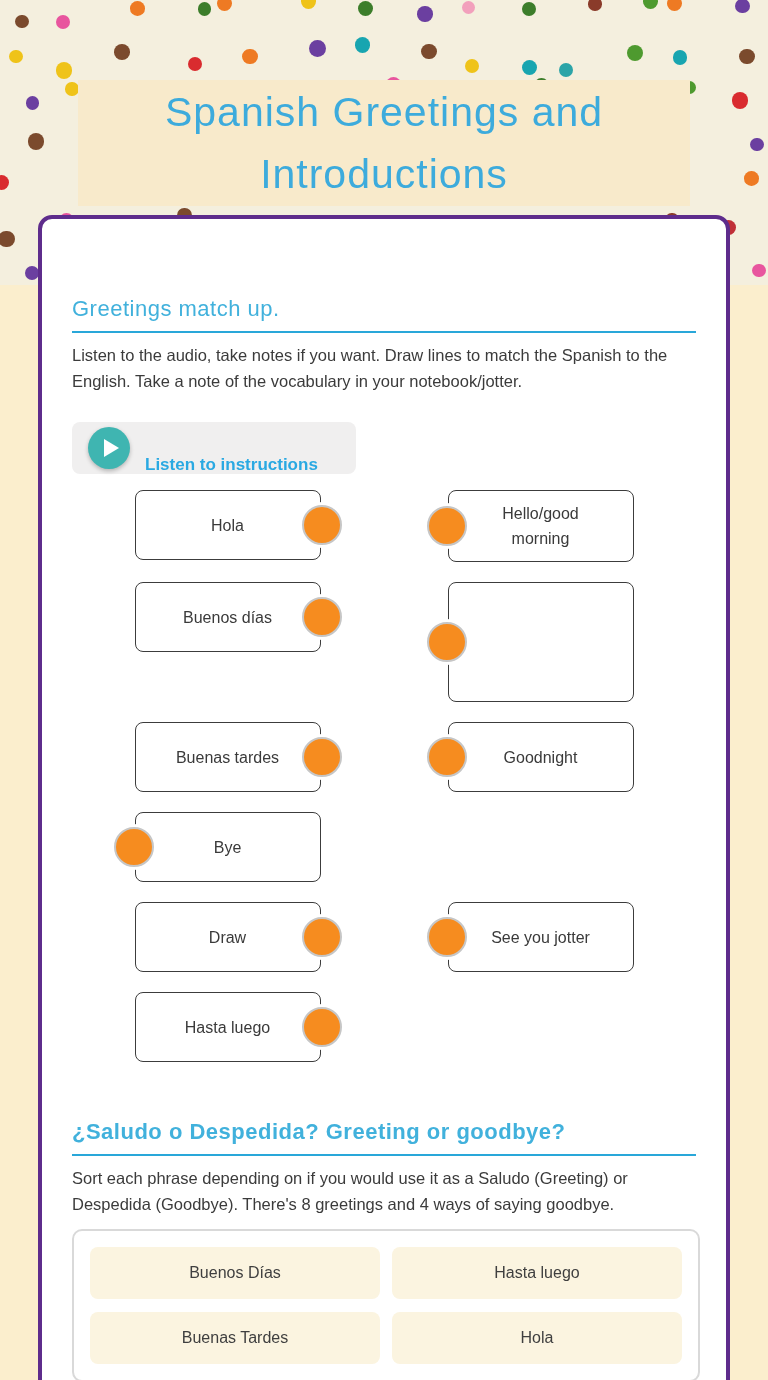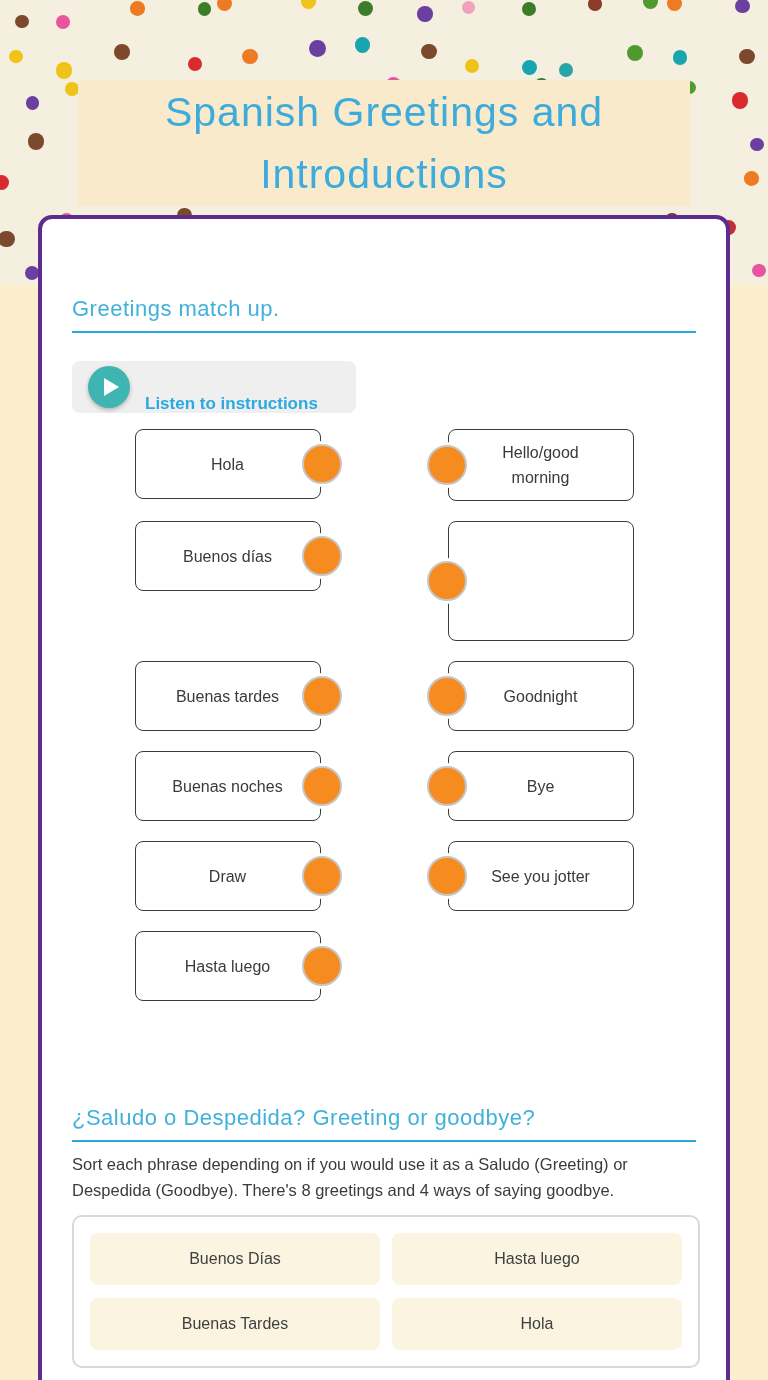--- a/index.html
+++ b/index.html
@@ -43,21 +43,21 @@
     border-radius:14px;
     z-index:2;
     padding:0 30px;
   }
 
   .section-heading {
     margin-top:77px;
     font-size:22px; font-weight:normal;
     color:#41B1DC; letter-spacing:0.5px;
   }
-  .section-heading.second { margin-top:104px; }
+  .section-heading.second { margin-top:57px;font-weight:bold; }
   .heading-rule {
     margin-top:9px; height:2px; width:100%;
     background:#29A7D9;
   }
   .instructions {
     margin-top:9px;
     font-size:16.5px; line-height:26px;
     color:#3B3B3B;
   }
 
@@ -238,20 +238,21 @@
 
 <header class="banner">
   <h1>Spanish Greetings and Introductions</h1>
 </header>
 
 <main class="card">
 
   <section>
     <h2 class="section-heading">Greetings match up.</h2>
     <div class="heading-rule"></div>
+    <p class="instructions">Listen to the audio, take notes if you want.  Draw lines to match the Spanish to the English.  Take a note of the vocabulary in your notebook/jotter.</p>
 
     <button class="audio-btn">
       <span class="play-circle">
           <span class="play-tri"></span>
         </span>
       <span class="audio-label">Listen to instructions</span>
     </button>
 
     <div class="match-area">
 
@@ -282,24 +283,20 @@
           <span class="dot right"></span>
         </div>
         <div class="match-box">
           <span class="label">Goodnight</span>
           <span class="dot left"></span>
         </div>
       </div>
 
       <div class="match-row">
         <div class="match-box">
-          <span class="label">Buenas noches</span>
-          <span class="dot right"></span>
-        </div>
-        <div class="match-box">
           <span class="label">Bye</span>
           <span class="dot left"></span>
         </div>
       </div>
 
       <div class="match-row">
         <div class="match-box">
           <span class="label">Draw</span>
           <span class="dot right"></span>
         </div>

